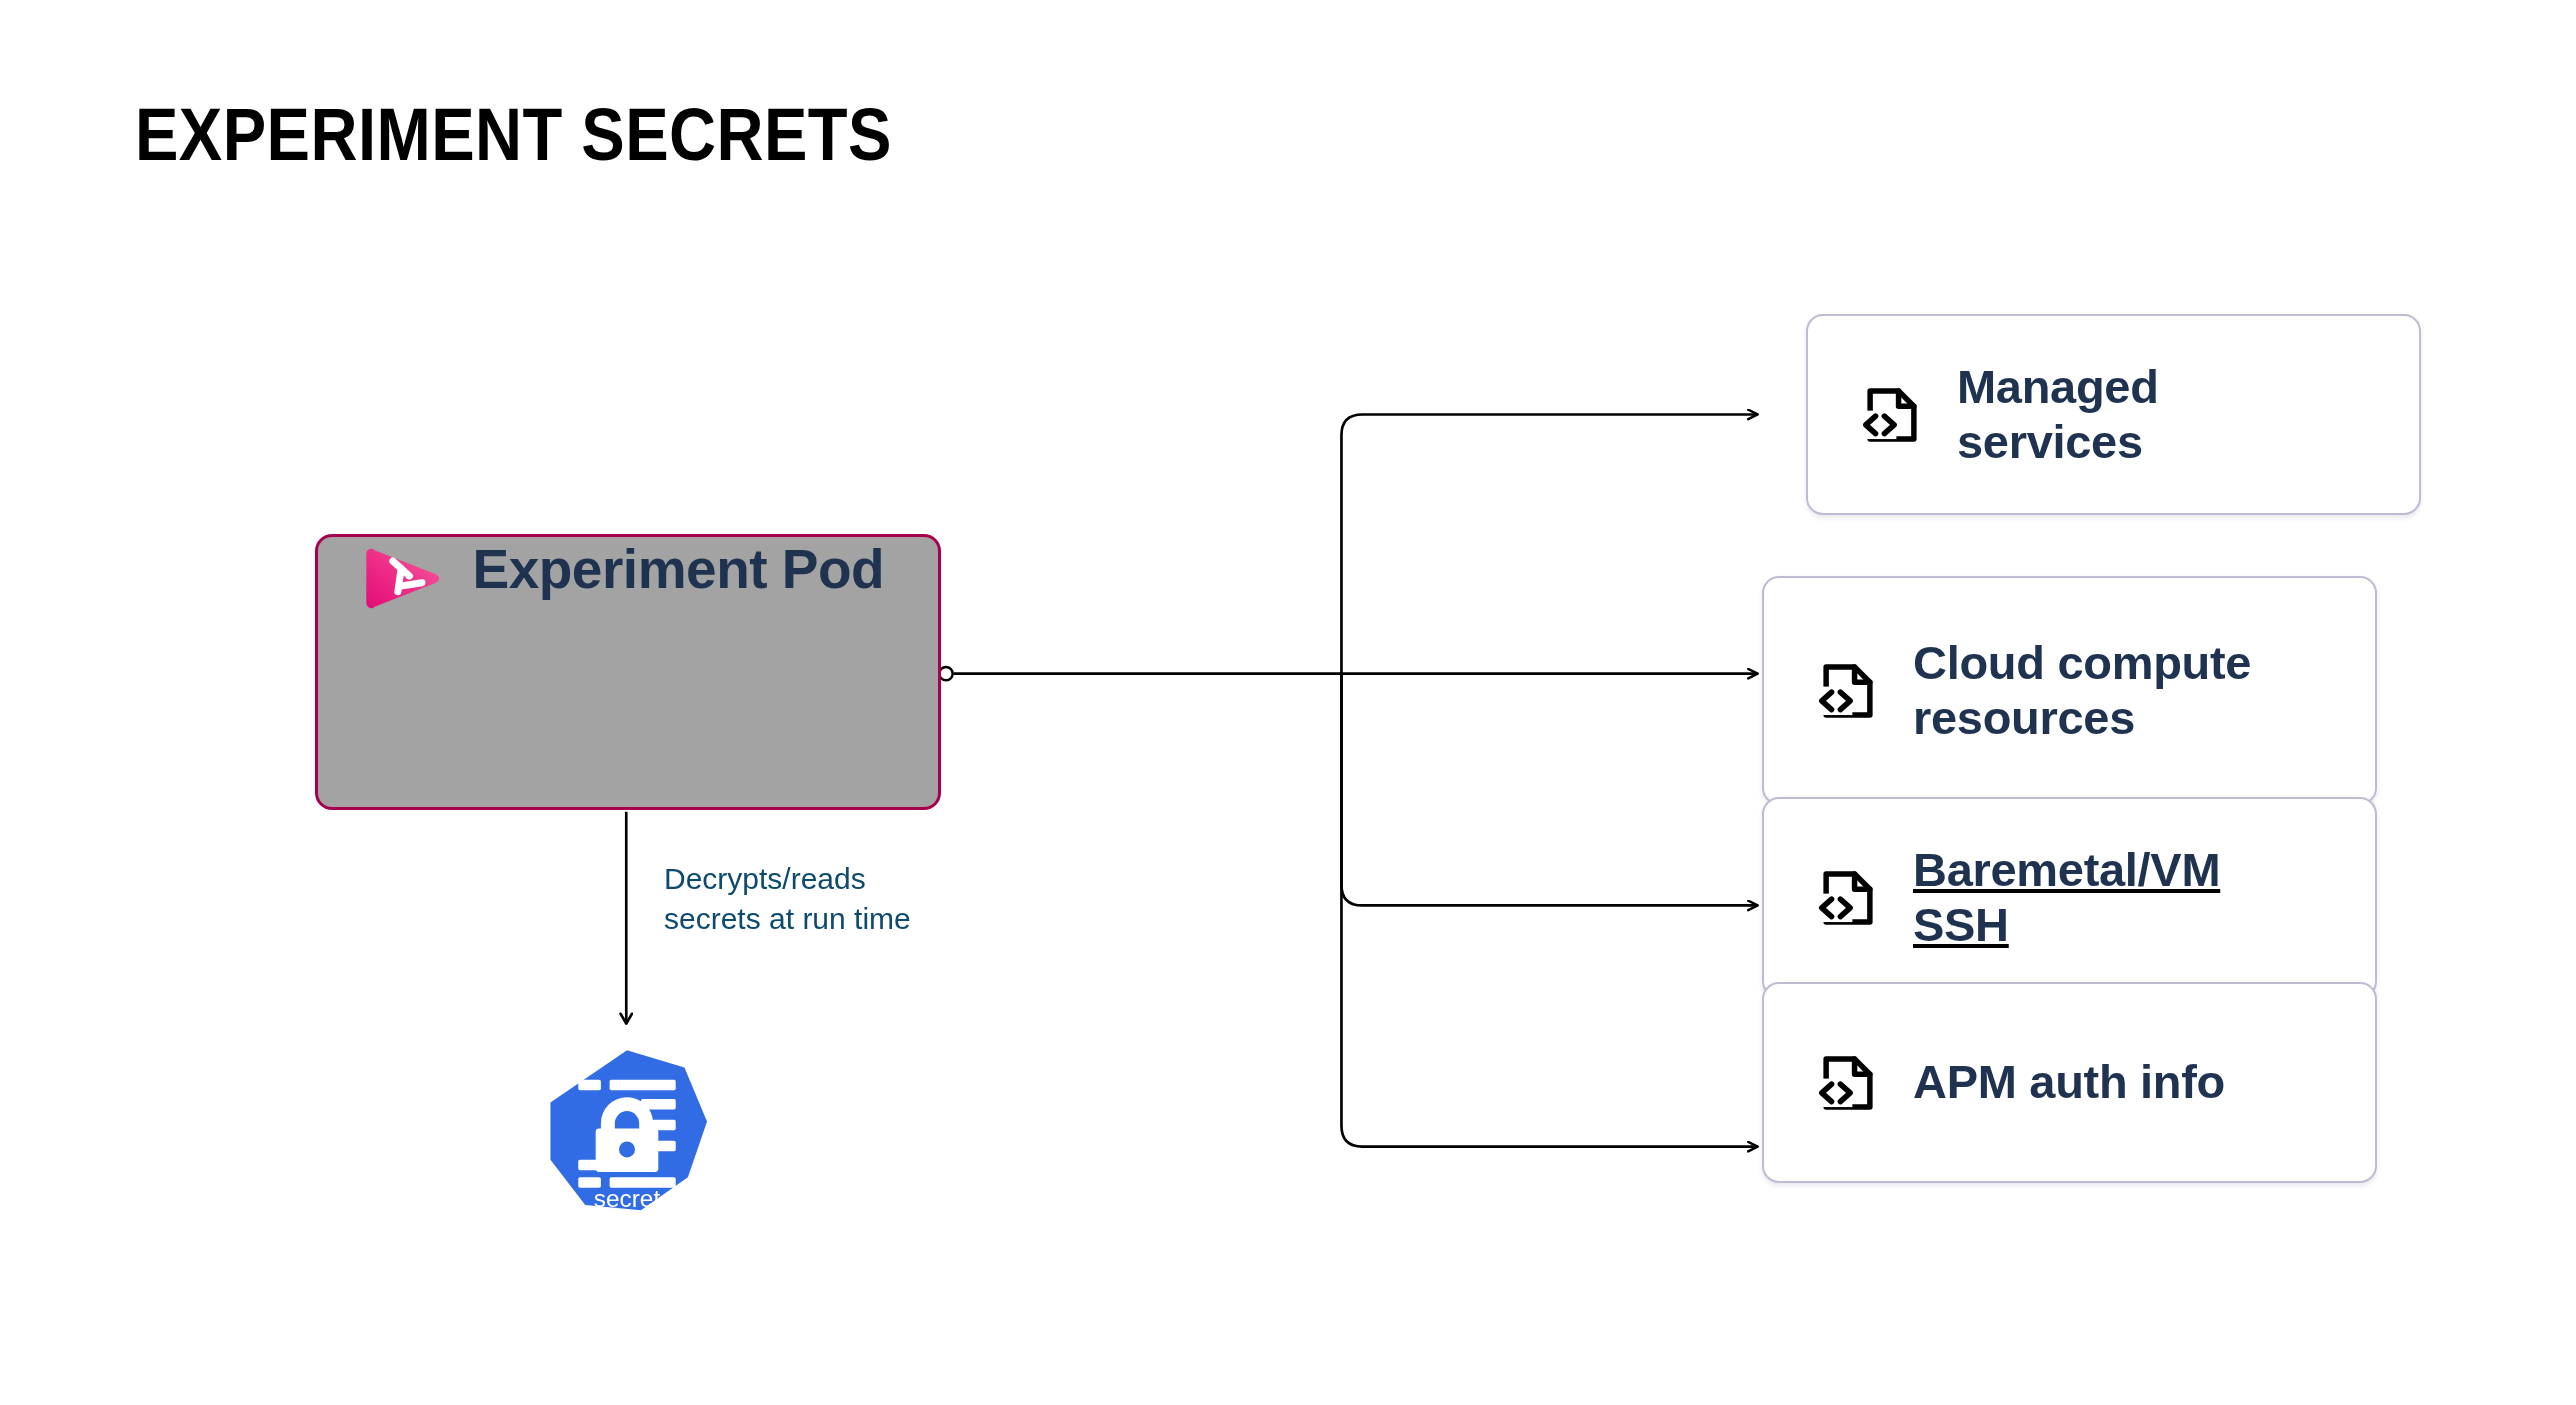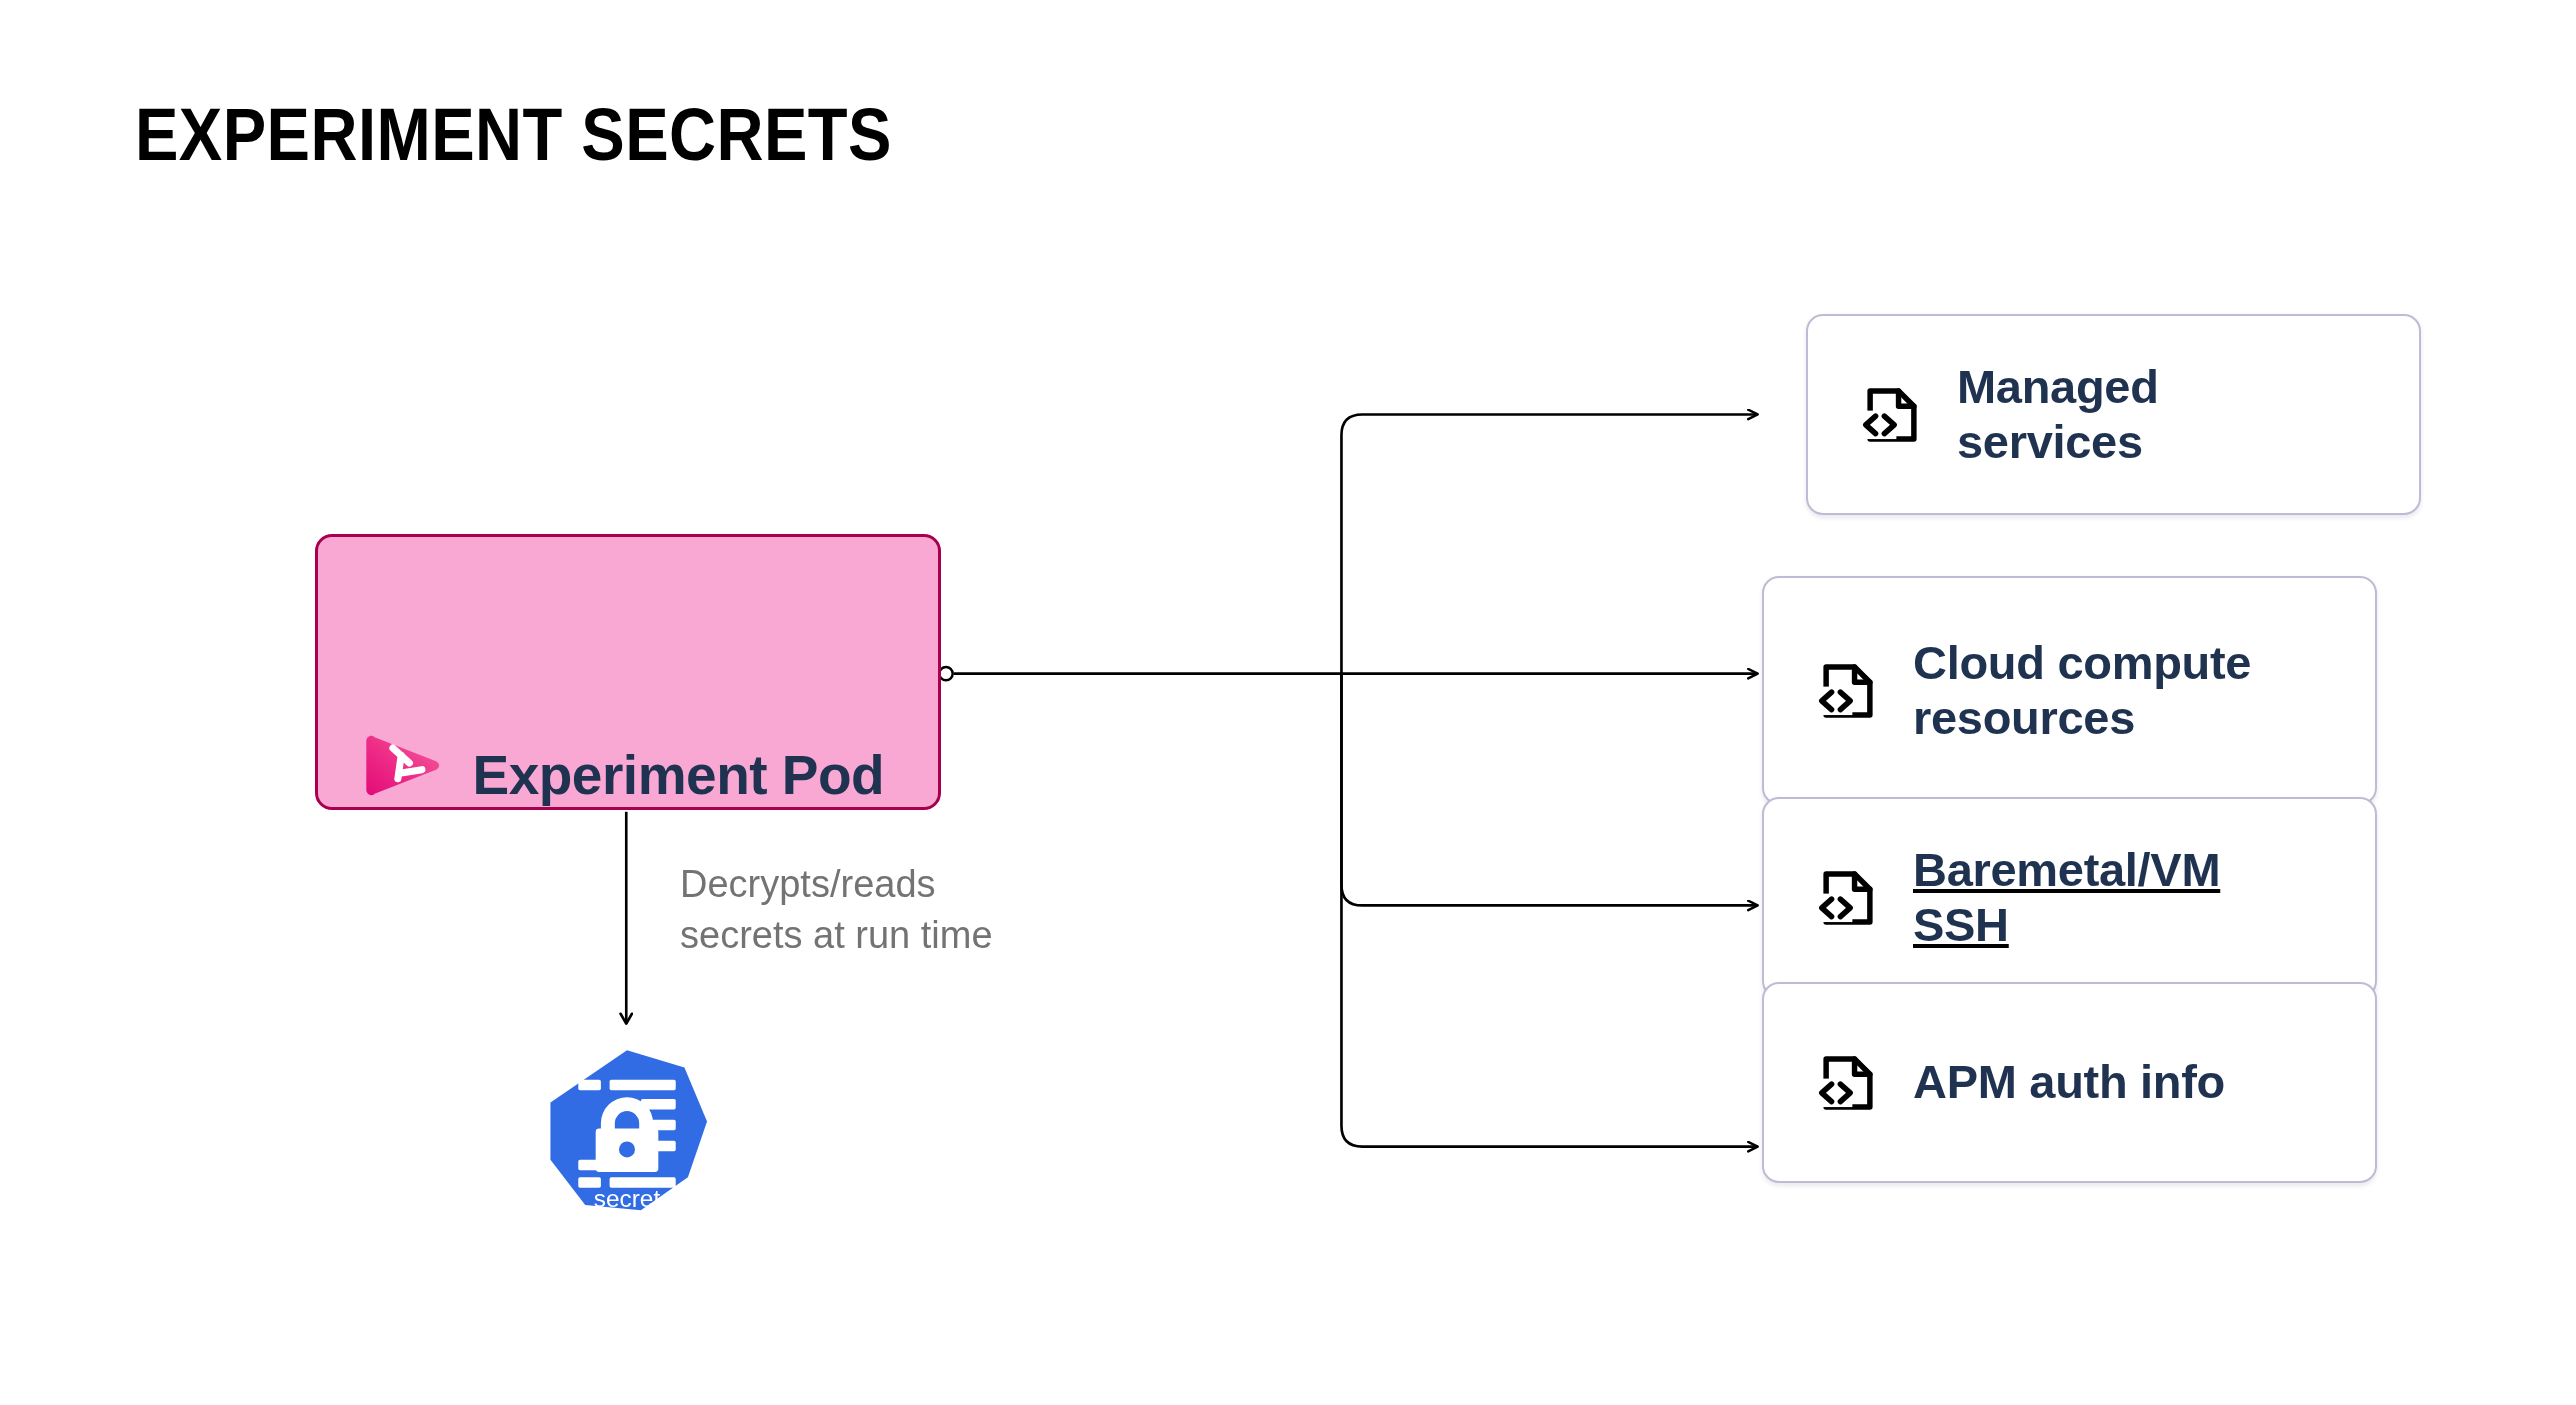--- a/index.html
+++ b/index.html
@@ -50,48 +50,48 @@
   
   #pod-node {
     position: absolute;
     left: 315px;
     top: 534px;
     width: 626px;
     height: 276px;
     box-sizing: border-box;
     border: 3.8px solid #a8004f;
     border-radius: 17px;
-    background: #f9a8d4;
+    background: #a3a3a3;
     display: flex;
-    align-items: flex-end;
+    align-items: flex-start;
     padding-left: 45px;
   }
   #pod-logo {
     width: 83px;
     height: 83px;
     flex: 0 0 83px;
     margin-right: 26.5px;
   }
   #pod-label {
     font-size: 55px;
     font-weight: 700;
     color: #1f3350;
     letter-spacing: -0.5px;
     white-space: nowrap;
   }
 
   
   #edge-label {
     position: absolute;
-    left: 680px;
+    left: 664px;
     top: 859px;
     width: 407px;
-    font-size: 38px;
+    font-size: 30px;
     line-height: 1.34;
-    color: #737373;
+    color: #0c4a6e;
     font-weight: 400;
   }
 
   
   #secret-node {
     position: absolute;
     left: 540px;
     top: 1045px;
     width: 174px;
     height: 174px;

